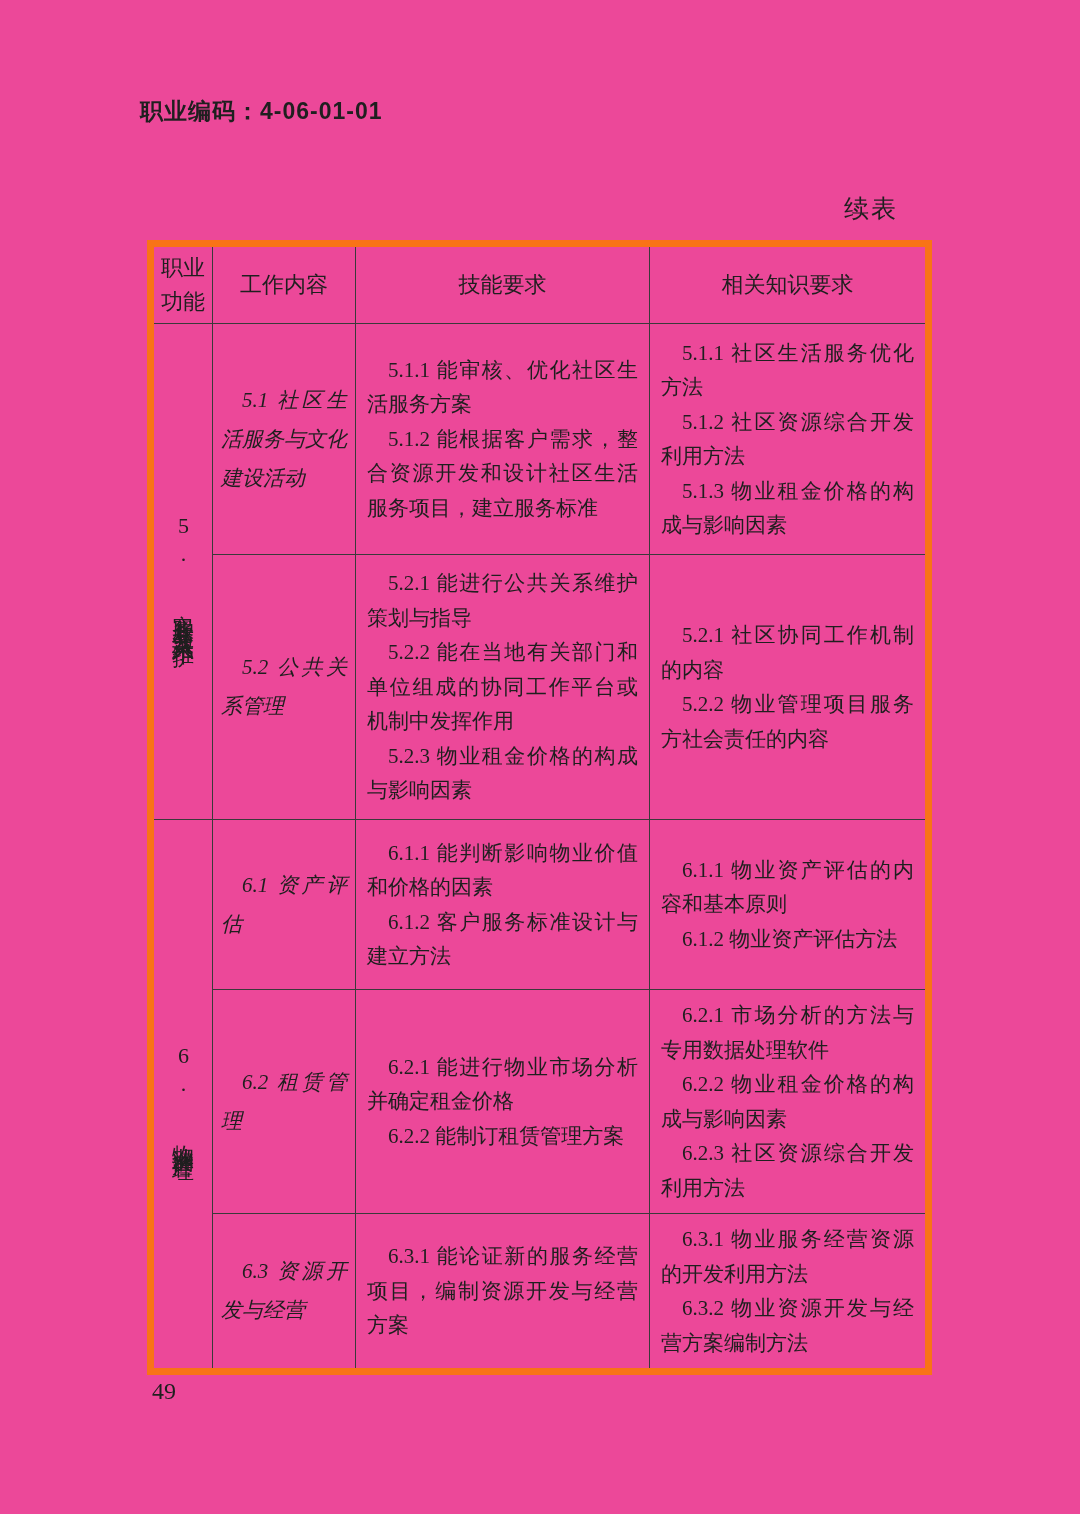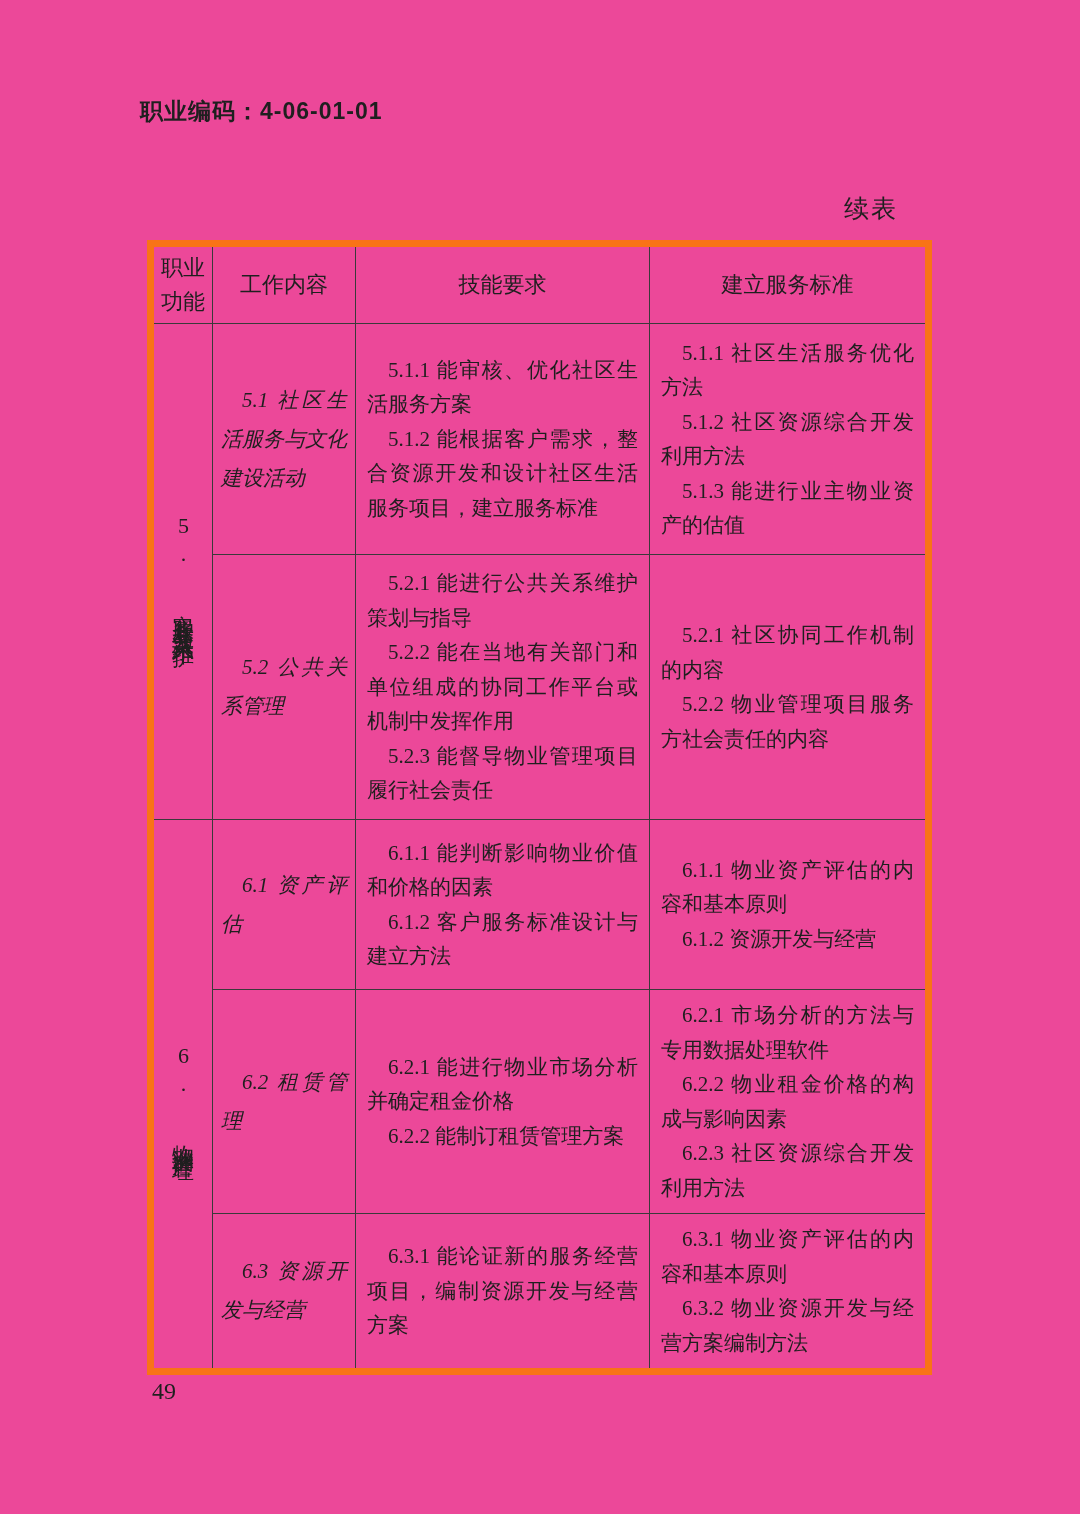--- a/index.html
+++ b/index.html
@@ -91,69 +91,69 @@
       <col style="width:62px">
       <col style="width:143px">
       <col style="width:294px">
       <col style="width:279px">
     </colgroup>
     <thead>
       <tr style="height:80px">
         <th>职业功能</th>
         <th>工作内容</th>
         <th>技能要求</th>
-        <th>建立服务标准</th>
+        <th>相关知识要求</th>
       </tr>
     </thead>
     <tbody>
         <tr style="height: 231px;">
           <td rowspan="2" class="func-cell">
             <div class="vtext">5. 客户服务与公共关系维护</div>
           </td>
           <td class="work-cell">
             <p>5.1 社区生活服务与文化建设活动</p>
           </td>
           <td class="skill-cell">
             <p>5.1.1 能审核、优化社区生活服务方案</p>
             <p>5.1.2 能根据客户需求，整合资源开发和设计社区生活服务项目，建立服务标准</p>
           </td>
           <td class="know-cell">
             <p>5.1.1 社区生活服务优化方法</p>
             <p>5.1.2 社区资源综合开发利用方法</p>
-            <p>5.1.3 能进行业主物业资产的估值</p>
+            <p>5.1.3 物业租金价格的构成与影响因素</p>
           </td>
         </tr>
         <tr style="height: 265px;">
           <td class="work-cell">
             <p>5.2 公共关系管理</p>
           </td>
           <td class="skill-cell">
             <p>5.2.1 能进行公共关系维护策划与指导</p>
             <p>5.2.2 能在当地有关部门和单位组成的协同工作平台或机制中发挥作用</p>
-            <p>5.2.3 能督导物业管理项目履行社会责任</p>
+            <p>5.2.3 物业租金价格的构成与影响因素</p>
           </td>
           <td class="know-cell">
             <p>5.2.1 社区协同工作机制的内容</p>
             <p>5.2.2 物业管理项目服务方社会责任的内容</p>
           </td>
         </tr>
         <tr style="height: 170px;">
           <td rowspan="3" class="func-cell">
             <div class="vtext">6. 物业资产管理</div>
           </td>
           <td class="work-cell">
             <p>6.1 资产评估</p>
           </td>
           <td class="skill-cell">
             <p>6.1.1 能判断影响物业价值和价格的因素</p>
             <p>6.1.2 客户服务标准设计与建立方法</p>
           </td>
           <td class="know-cell">
             <p>6.1.1 物业资产评估的内容和基本原则</p>
-            <p>6.1.2 资源开发与经营</p>
+            <p>6.1.2 物业资产评估方法</p>
           </td>
         </tr>
         <tr style="height: 220px;">
           <td class="work-cell">
             <p>6.2 租赁管理</p>
           </td>
           <td class="skill-cell">
             <p>6.2.1 能进行物业市场分析并确定租金价格</p>
             <p>6.2.2 能制订租赁管理方案</p>
           </td>
@@ -164,21 +164,21 @@
           </td>
         </tr>
         <tr style="height: 145px;">
           <td class="work-cell">
             <p>6.3 资源开发与经营</p>
           </td>
           <td class="skill-cell">
             <p>6.3.1 能论证新的服务经营项目，编制资源开发与经营方案</p>
           </td>
           <td class="know-cell">
-            <p>6.3.1 物业资产评估的内容和基本原则</p>
+            <p>6.3.1 物业服务经营资源的开发利用方法</p>
             <p>6.3.2 物业资源开发与经营方案编制方法</p>
           </td>
         </tr>
       </tbody>
   </table>
 
   <div class="page-number">49</div>
 
 </div>
 

